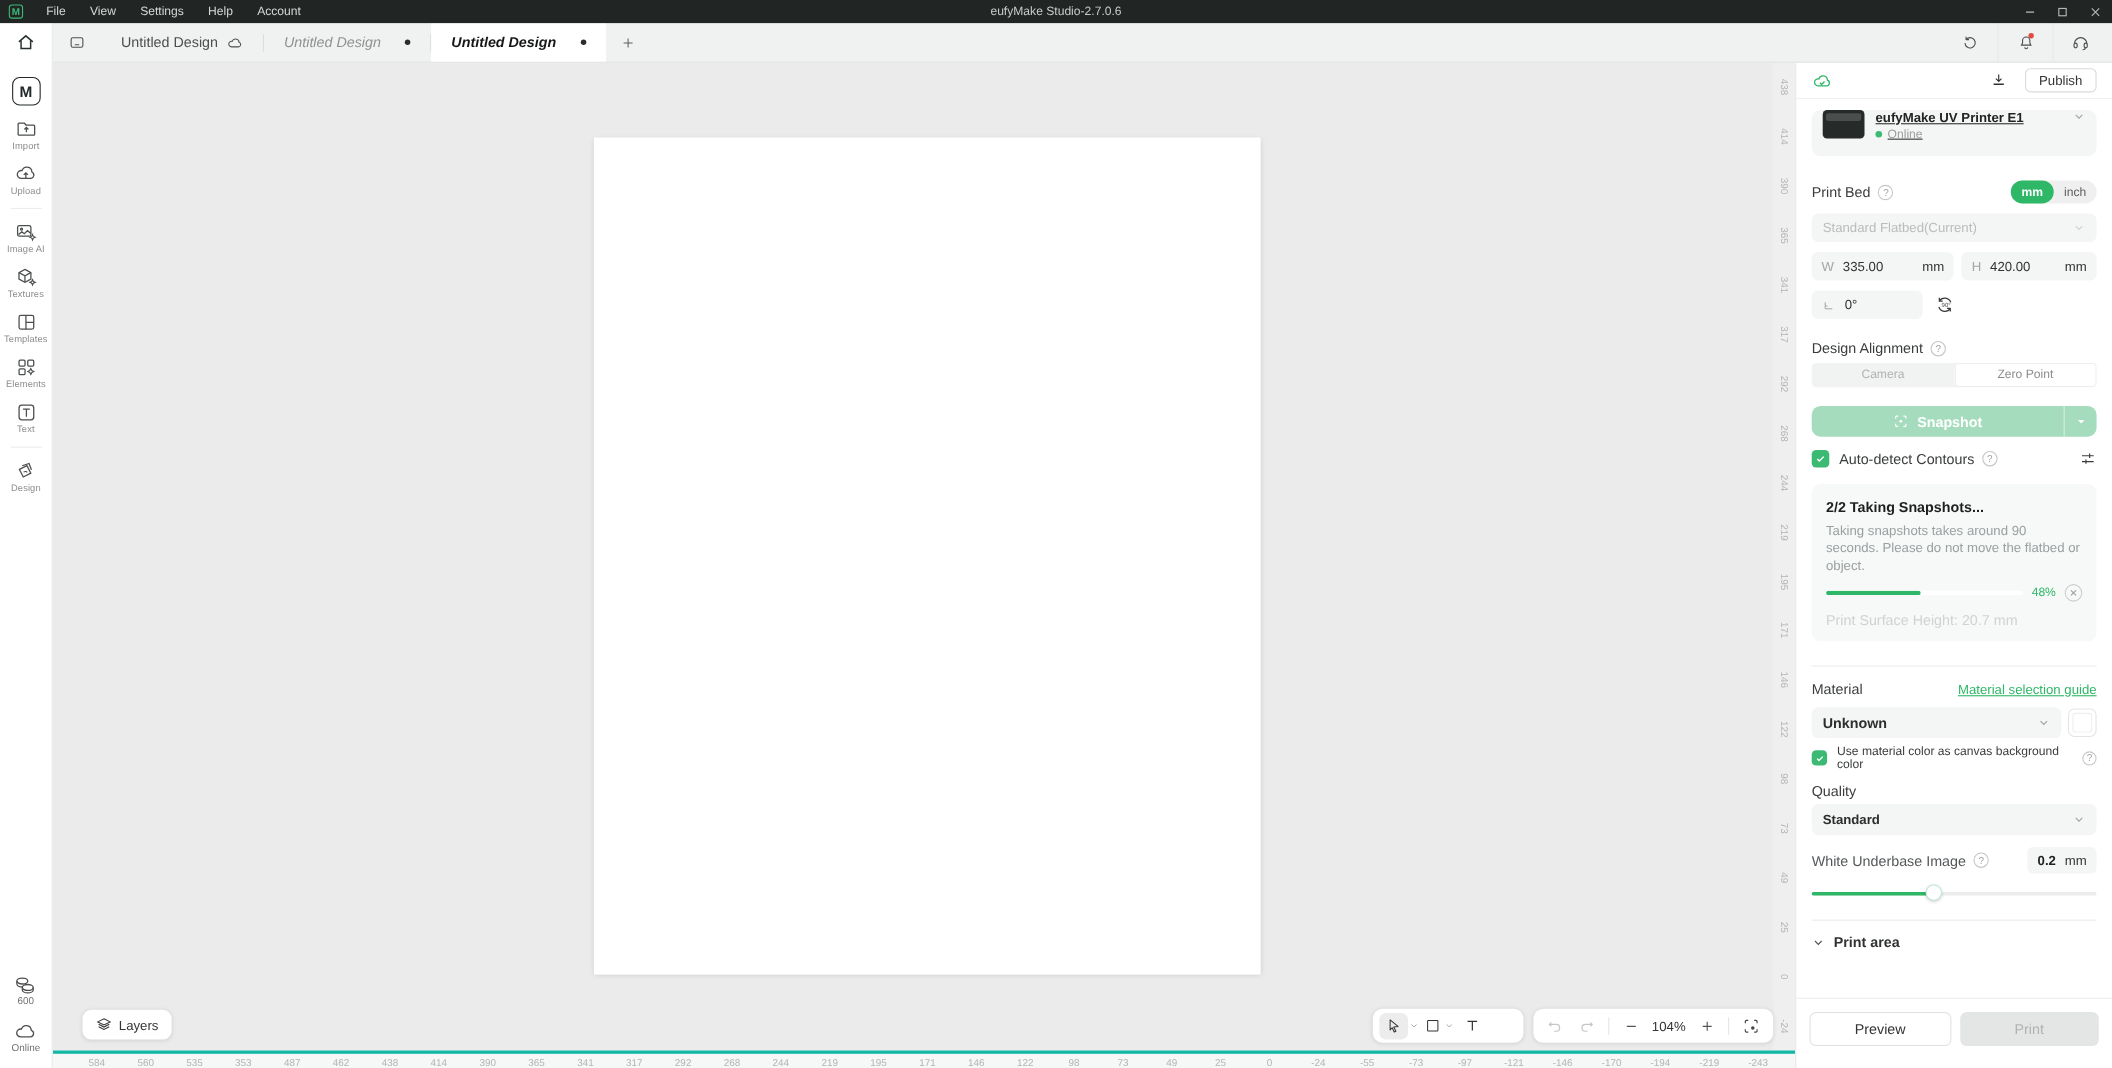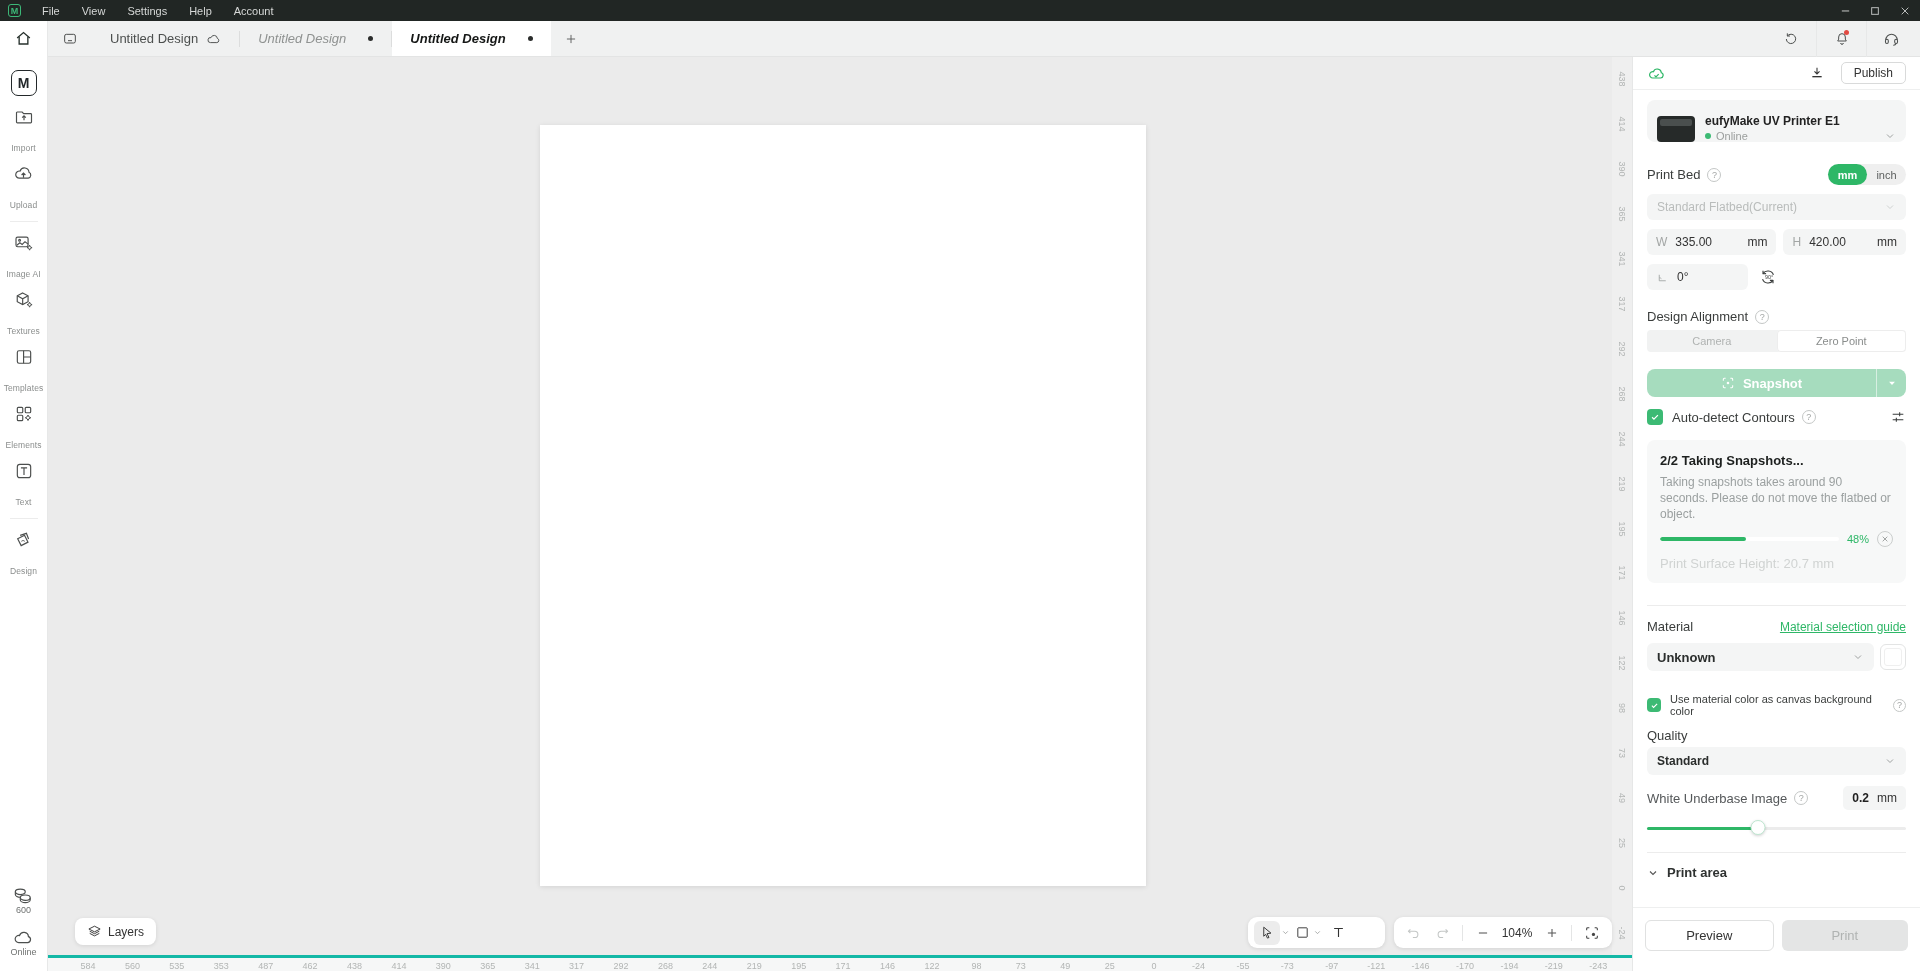--- a/index.html
+++ b/index.html
@@ -31,21 +31,21 @@
   .tbr-btn { width:50px; height:36px; display:flex; align-items:center; justify-content:center; color:#4c4f4e; position:relative; border-left:1px solid #e7e8e8; }
   .tbr-btn:first-child { border-left:none; }
   .bell-dot { position:absolute; top:9px; right:17px; width:5px; height:5px; background:#e24b43; border-radius:50%; }
 
   
   .sidebar { position:absolute; left:0; top:21px; width:48px; height:950px; background:#ffffff;
     border-right:1px solid #e7e8e8; z-index:25; display:flex; flex-direction:column; align-items:center; }
   .home-btn { margin-top:8px; color:#27312d; }
   .m-logo { margin-top:22px; width:26px; height:26px; border:1.6px solid #23282a; border-radius:7px; color:#23282a;
     font-weight:bold; font-size:14px; display:flex; align-items:center; justify-content:center; }
-  .sb-item { margin-top:11px; display:flex; flex-direction:column; align-items:center; gap:16px; color:#4c4f4e; width:48px; }
+  .sb-item { margin-top:11px; display:flex; flex-direction:column; align-items:center; gap:0; color:#4c4f4e; width:48px; }
   .sb-item .lbl { font-size:8.5px; color:#8b8e8d; letter-spacing:.1px; }
   .sb-div { width:28px; height:1px; background:#ececec; margin-top:11px; }
   .sb-bottom { margin-top:auto; display:flex; flex-direction:column; align-items:center; color:#4c4f4e; padding-bottom:14px; }
   .sb-bottom .lbl { font-size:9px; color:#6f7271; margin-top:1px; }
   .sb-bottom .grp { display:flex; flex-direction:column; align-items:center; margin-top:14px; }
 
   
   .canvas { position:absolute; left:48px; top:57px; width:1564px; height:898px; background:#ebebeb; }
   .artboard { position:absolute; left:492px; top:68px; width:606px; height:761px; background:#ffffff;
     box-shadow:0 1px 5px rgba(0,0,0,.10); }
@@ -73,21 +73,21 @@
 
   
   .panel { position:absolute; left:1632px; top:57px; width:288px; height:914px; background:#fff;
     border-left:1px solid #e6e7e7; z-index:15; font-size:13px; color:#333; }
   .panel-head { height:33px; border-bottom:1px solid #eeefef; display:flex; align-items:center; padding:0 14px; gap:16px; }
   .publish-btn { margin-left:0; border:1px solid #d9dada; border-radius:5px; height:22px; padding:0 12px;
     display:flex; align-items:center; font-size:12px; color:#333; background:#fff; }
   .spacer { flex:1; }
 
   .printer-card { margin:10px 14px 0; height:42px; background:#f4f5f5; border-radius:8px;
-    display:flex; align-items:flex-end; padding:0 10px; gap:10px; }
+    display:flex; align-items:flex-start; padding:0 10px; gap:10px;text-decoration:underline; }
   .printer-img { width:38px; height:26px; background:#262a29; border-radius:4px; position:relative; flex:none; }
   .printer-img:before { content:""; position:absolute; left:3px; top:3px; right:3px; height:7px; background:#4a4f4e; border-radius:2px; }
   .printer-name { font-size:12px; font-weight:bold; color:#222; line-height:14px; }
   .printer-status { display:flex; align-items:center; gap:5px; font-size:11px; color:#9b9e9d; margin-top:2px; }
   .green-dot { width:6px; height:6px; border-radius:50%; background:#3cba74; }
 
   .row { margin:0 14px; display:flex; align-items:center; }
   .sec-label { font-size:13px; color:#3a3d3c; }
   .help { width:14px; height:14px; border:1px solid #c4c7c6; border-radius:50%; color:#a2a5a4; font-size:9px;
     display:inline-flex; align-items:center; justify-content:center; margin-left:7px; flex:none; }
@@ -169,20 +169,21 @@
 </head>
 <body>
 
 <div class="titlebar">
   <div class="tb-logo">M</div>
   <div class="tb-menu">File</div>
   <div class="tb-menu">View</div>
   <div class="tb-menu">Settings</div>
   <div class="tb-menu">Help</div>
   <div class="tb-menu">Account</div>
+  <div class="tb-title">eufyMake Studio-2.7.0.6</div>
   <div class="tb-win">
     <div class="tb-winbtn">
       <svg width="11" height="11" viewBox="0 0 12 12">
           <path d="M2 6.5h8" stroke="currentColor" stroke-width="1.2"></path>
         </svg>
     </div>
     <div class="tb-winbtn">
       <svg width="10" height="10" viewBox="0 0 12 12">
           <rect x="2" y="2" width="8" height="8" fill="none" stroke="currentColor" stroke-width="1.2"></rect>
           <path d="M4 2v-1" stroke="currentColor" stroke-width="0"></path>
@@ -624,21 +625,21 @@
   <div class="mat-line">
     <div class="mat-select">
       <span class="val">Unknown</span>
       <svg class="chev" width="12" height="12" viewBox="0 0 24 24" fill="none" stroke="currentColor" stroke-width="2">
           <path d="m6 9 6 6 6-6"></path>
         </svg>
     </div>
     <div class="swatch"></div>
   </div>
 
-  <div class="check-row" style="margin-top:22px;">
+  <div class="check-row" style="margin-top:6px;">
     <span class="checkbox small">
       <svg width="9" height="9" viewBox="0 0 24 24" fill="none" stroke="#fff" stroke-width="3">
           <path d="m5 12.5 4.5 4.5L19 7.5"></path>
         </svg>
     </span>
     <span class="small-label">Use material color as canvas background color</span>
     <span class="help" style="width:13px;height:13px;">?</span>
   </div>
 
   <div class="row q-label">

